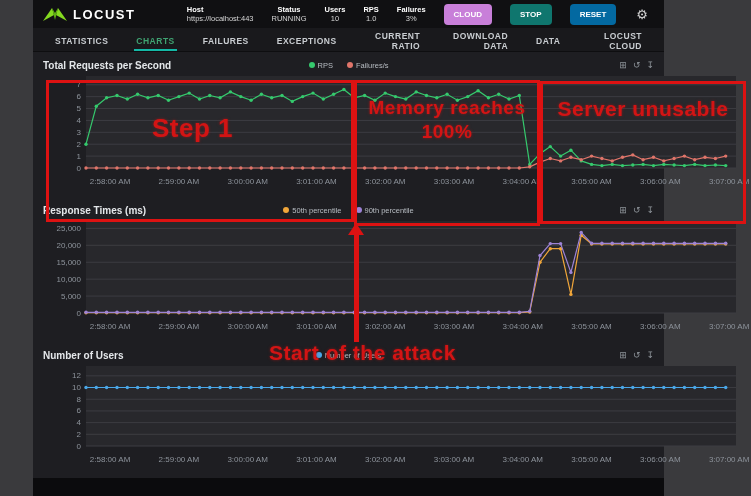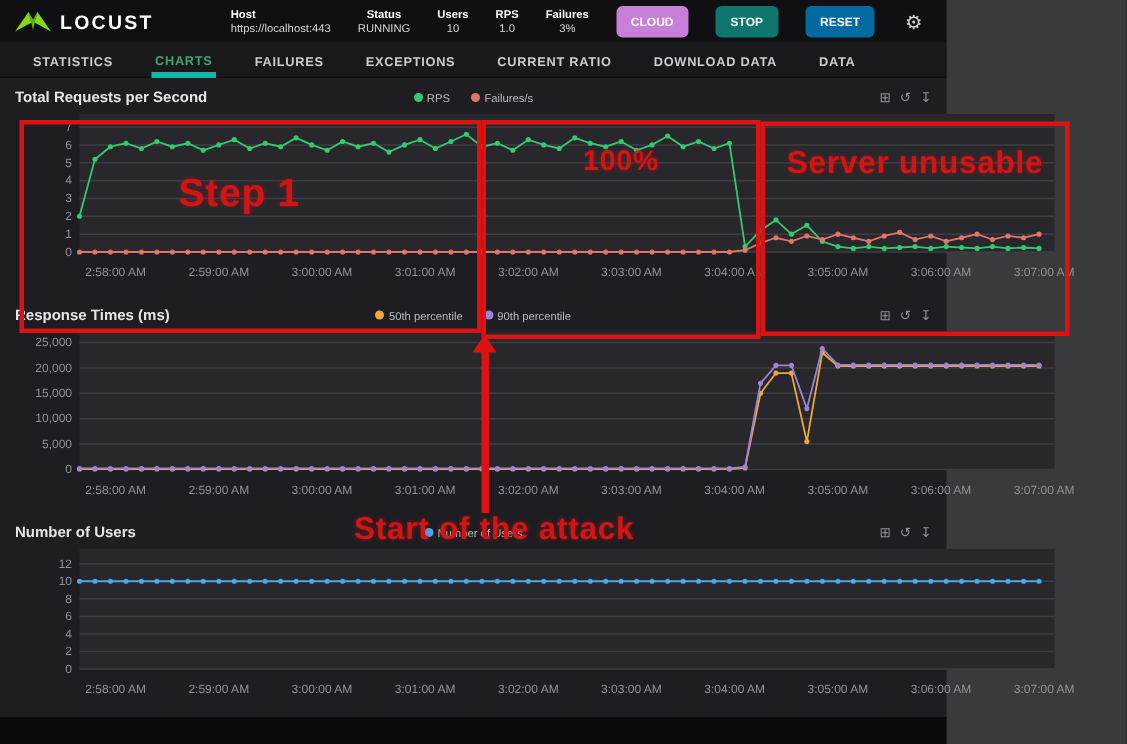--- a/index.html
+++ b/index.html
@@ -1,37 +1,37 @@
 <!DOCTYPE html>
 <html><head>
 <meta charset="utf-8">
 <style>
   html,body{margin:0;padding:0;}
   body{width:751px;height:496px;background:#3a3a3d;font-family:"Liberation Sans",sans-serif;overflow:hidden;}
-  #app{position:relative;width:631px;height:496px;background:#1e1e22;}
+  #app{position:relative;width:631px;height:496px;background:#1e1e22;margin-left:33px;}
 
   
   .topbar{height:28px;background:#101012;display:flex;align-items:center;padding:0 10px;box-sizing:border-box;}
   .logo{display:flex;align-items:center;gap:6px;}
   .logo-text{color:#ffffff;font-weight:bold;font-size:13px;letter-spacing:1.5px;}
   .stats{display:flex;align-items:center;gap:18px;margin-left:auto;}
   .stat{text-align:center;line-height:1.25;}
   .stat.host{text-align:left;}
   .stat .lbl{font-size:7.5px;font-weight:bold;color:#ffffff;}
   .stat .val{font-size:7.5px;color:#d6d6d6;}
   .btn{border:none;border-radius:4px;color:#fff;font-weight:bold;font-size:8px;padding:6px 10px;cursor:pointer;font-family:"Liberation Sans",sans-serif;}
   .btn-edit{background:#c87fd9;}
   .btn-stop{background:#0f766e;}
   .btn-reset{background:#0369a1;}
   .gear{color:#d0d0d0;font-size:13px;margin:0 6px 0 2px;cursor:pointer;}
 
   
   .navbar{height:24px;background:#19191c;display:flex;align-items:center;gap:24px;padding:0 20px;border-bottom:1px solid #0e0e10;box-sizing:border-box;}
   .tab{font-size:8.5px;font-weight:bold;letter-spacing:.5px;color:#c9cdd1;padding:7px 2px 5px;cursor:pointer;text-align:right;}
-  .tab.active{color:#3fa372;border-bottom:4px solid #14b8a6;padding-bottom:3px;}
+  .tab.active{color:#3fa372;border-bottom:2px solid #14b8a6;padding-bottom:3px;}
 
   
   .content{position:relative;padding-top:2px;}
   .panel-head{display:flex;align-items:center;position:relative;height:14px;margin:4px 10px 0;}
   .panel-head.gap{margin-top:7px;}
   .panel-title{font-size:10px;font-weight:bold;color:#e4e7ea;}
   .legend{position:absolute;left:0;right:0;display:flex;justify-content:center;gap:14px;}
   .legend-item{display:flex;align-items:center;gap:3px;font-size:7.5px;color:#b7bcc2;cursor:pointer;}
   .dot{width:6px;height:6px;border-radius:50%;background:#888;}
   .toolbox{margin-left:auto;display:flex;gap:6px;color:#8f959b;font-size:9px;}
@@ -90,20 +90,21 @@
   </div>
 
   <div class="navbar">
     <div class="tab">STATISTICS</div>
     <div class="tab active">CHARTS</div>
     <div class="tab">FAILURES</div>
     <div class="tab">EXCEPTIONS</div>
     <div class="tab">CURRENT RATIO</div>
     <div class="tab">DOWNLOAD DATA</div>
     <div class="tab">DATA</div>
+    <div class="tab">LOCUST CLOUD</div>
   </div>
 
   <div class="content">
 
     <div class="panel-head">
       <span class="panel-title">Total Requests per Second</span>
       <div class="legend">
         <span class="legend-item">
           <span class="dot" style="background: rgb(53, 201, 109);"></span>
           <span>RPS</span>
@@ -556,20 +557,21 @@
       </svg>
 
   </div>
 
   <div class="rbox" style="left:13px;top:80px;width:308px;height:142px;"></div>
   <div class="rbox" style="left:321px;top:80px;width:186px;height:146px;"></div>
   <div class="rbox" style="left:507px;top:81px;width:206px;height:143px;"></div>
 
   <div class="rtext" style="left:119px;top:112px;font-size:26px;">Step 1</div>
   <div class="rtext" style="left:321px;top:96px;width:186px;font-size:19px;text-align:center;">
+    <div>Memory reaches</div>
     <div>100%</div>
   </div>
   <div class="rtext" style="left:507px;top:96px;width:206px;font-size:21px;text-align:center;">Server unusable</div>
 
   <div class="arrow-head" style="left:315px;top:223px;"></div>
   <div class="arrow-line" style="left:321px;top:234px;height:108px;"></div>
   <div class="rtext" style="left:236px;top:340px;font-size:21px;">Start of the attack</div>
 
   <div class="footer"></div>
 </div>

